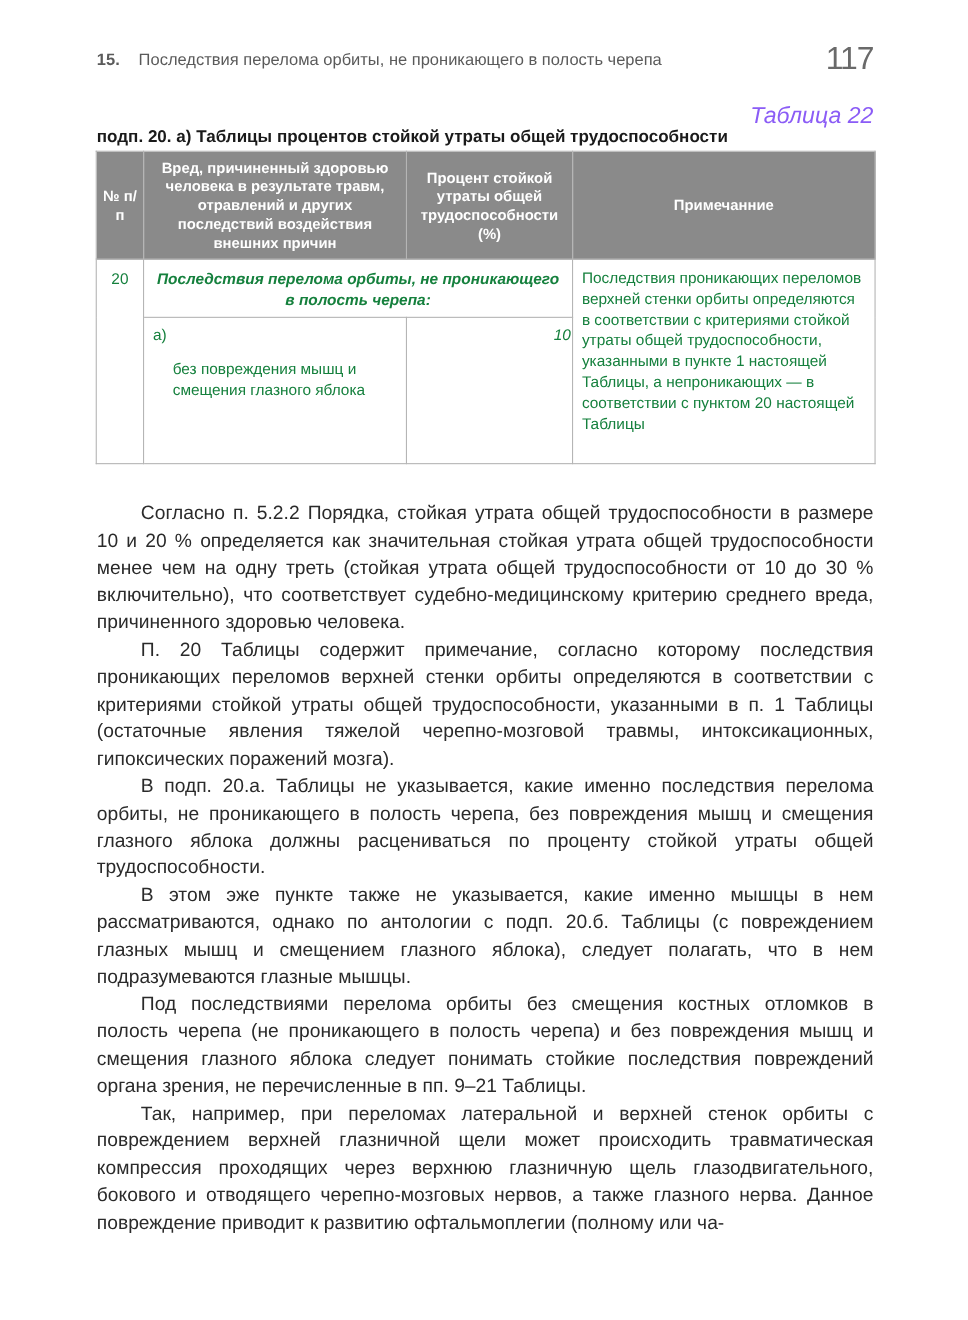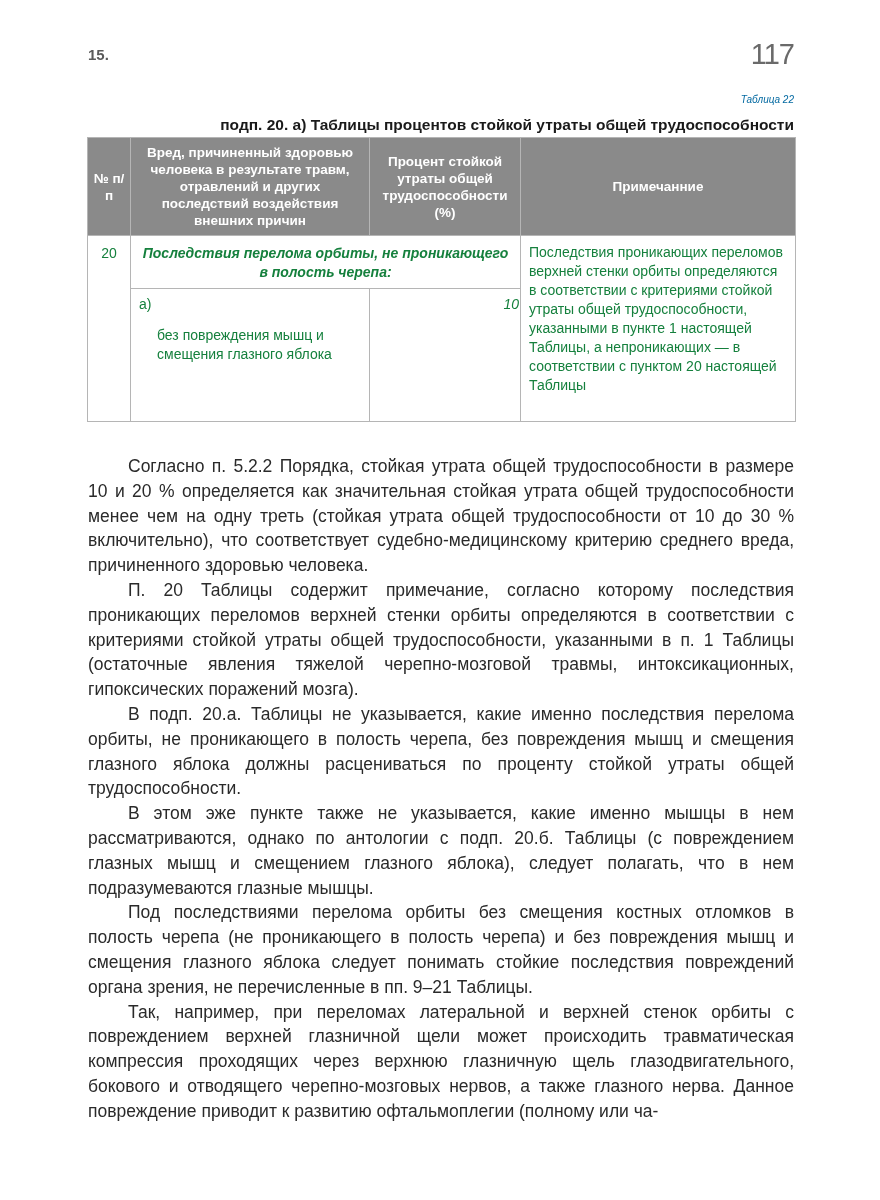--- a/index.html
+++ b/index.html
@@ -7,22 +7,22 @@
     width: 880px; height: 1200px; background: #ffffff; position: relative; overflow: hidden;
     font-family: "Liberation Sans", sans-serif; color: #2a2a2a;
   }
   .running-head {
     position: absolute; left: 88px; top: 44px; width: 706px; height: 30px;
   }
   .rh-num { position: absolute; left: 0; top: 2px; font-weight: bold; font-size: 15px; color: #5a5a5a; }
   .rh-title { position: absolute; left: 38px; top: 2px; font-size: 15px; color: #5a5a5a; }
   .rh-page { position: absolute; right: 0; top: -6px; font-size: 29px; color: #6a6a6a; font-weight: normal; letter-spacing: -1px; margin-left: 27px; }
 
-  .table-label { position: absolute; right: 86px; top: 94px; font-style: italic; font-size: 10px; color: #0369a1; }
-  .table-title { position: absolute; left: 88px; width: 706px; top: 116px; text-align: right; font-weight: bold; font-size: 15.5px; color: #1a1a1a; }
+  .table-label { position: absolute; right: 86px; top: 94px; font-style: italic; font-size: 21px; color: #8b5cf6; }
+  .table-title { position: absolute; left: 88px; width: 706px; top: 116px; text-align: left; font-weight: bold; font-size: 15.5px; color: #1a1a1a; }
 
   table.tbl {
     position: absolute; left: 87px; top: 137px; width: 708px;
     border-collapse: collapse; table-layout: fixed;
     font-size: 14px;
   }
   table.tbl th, table.tbl td { border: 1px solid #b5b5b5; vertical-align: top; }
   table.tbl th {
     background: #8a8a8a; color: #ffffff; font-weight: bold; font-size: 13.5px;
     text-align: center; vertical-align: middle; line-height: 17px; height: 97px; padding: 0 4px;
@@ -40,20 +40,21 @@
     position: absolute; left: 88px; top: 454px; width: 706px;
     font-size: 17.5px; line-height: 24.8px; color: #2a2a2a; text-align: justify;
   }
   .body-text p { margin: 0; text-indent: 40px; }
 </style>
 </head>
 <body>
 
 <div class="running-head">
   <span class="rh-num">15.</span>
+  <span class="rh-title">Последствия перелома орбиты, не проникающего в полость черепа</span>
   <span class="rh-page">117</span>
 </div>
 
 <div class="table-label">Таблица 22</div>
 <div class="table-title">подп. 20. а) Таблицы процентов стойкой утраты общей трудоспособности</div>
 
 <table class="tbl">
   <colgroup>
     <col style="width:43px">
     <col style="width:239px">

